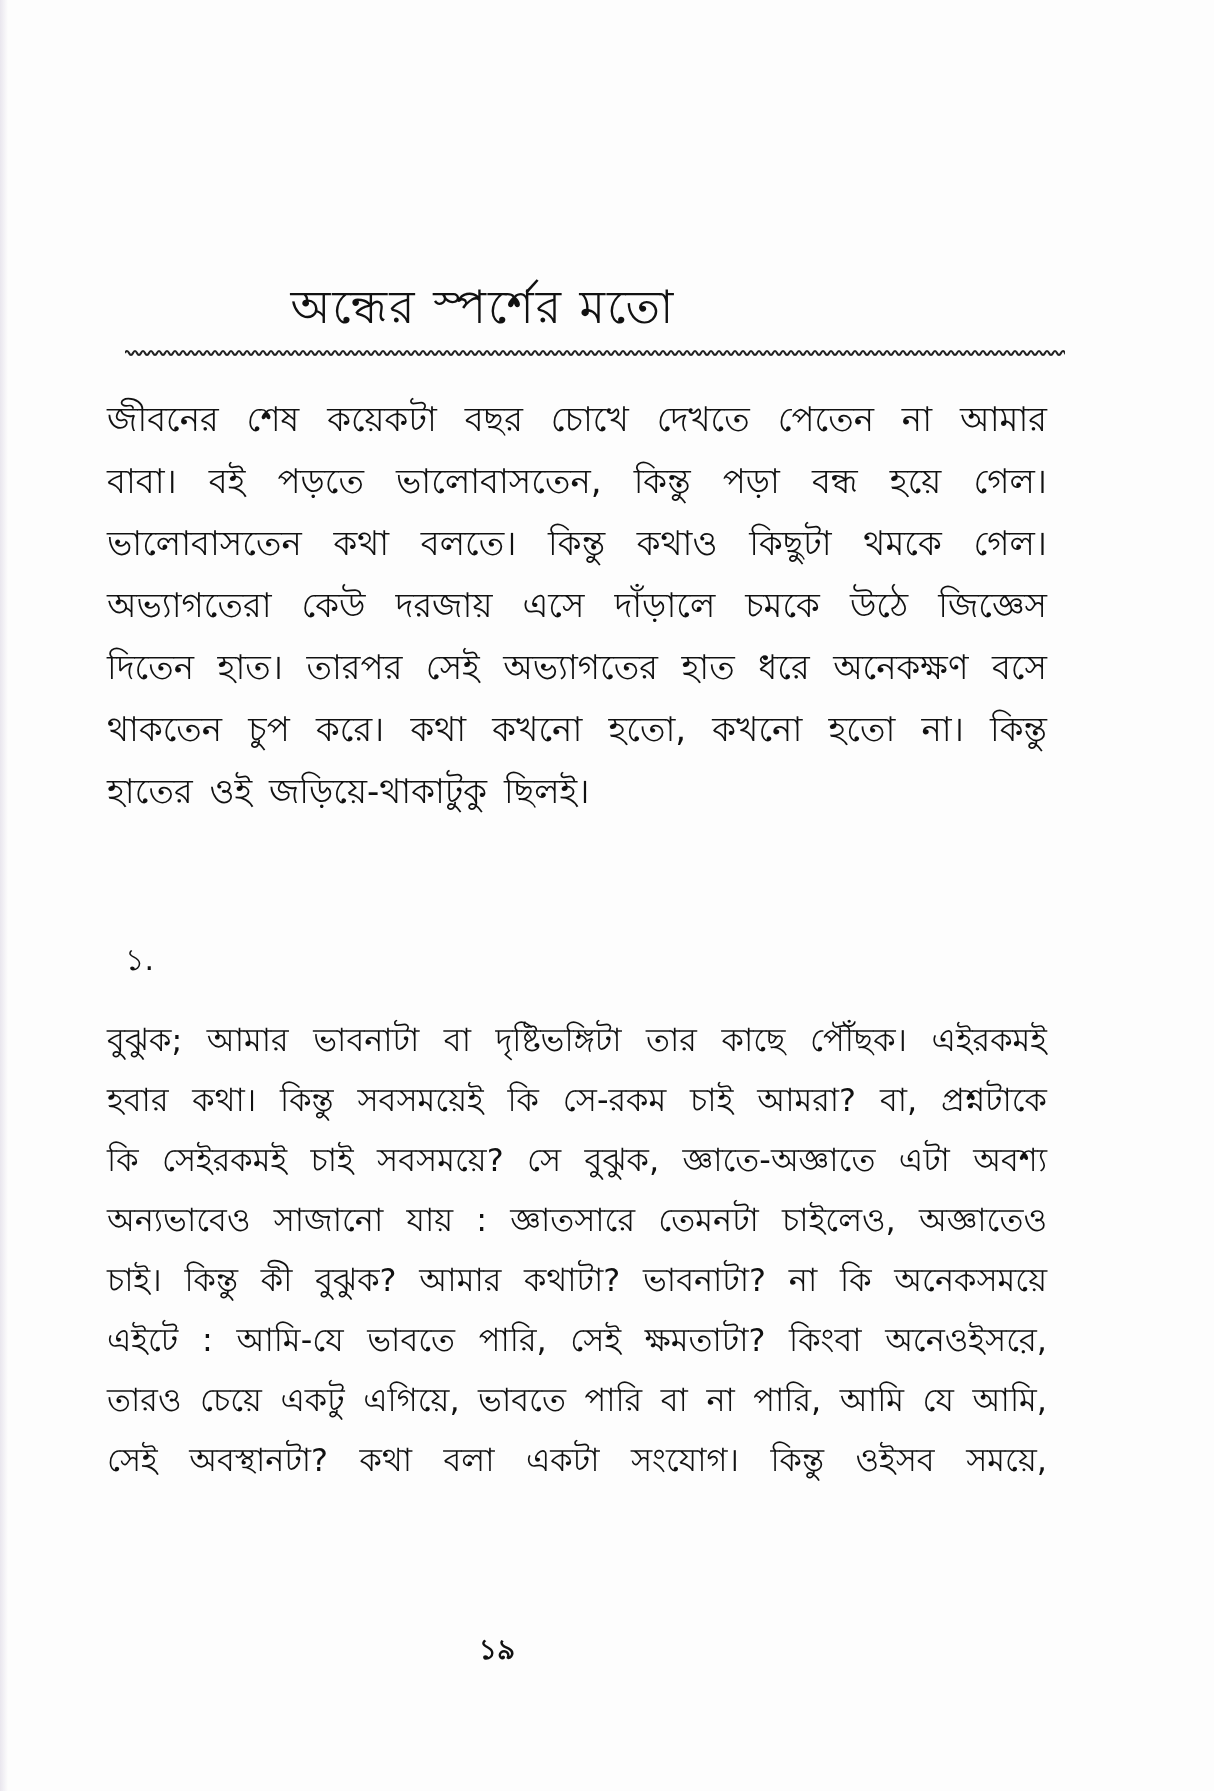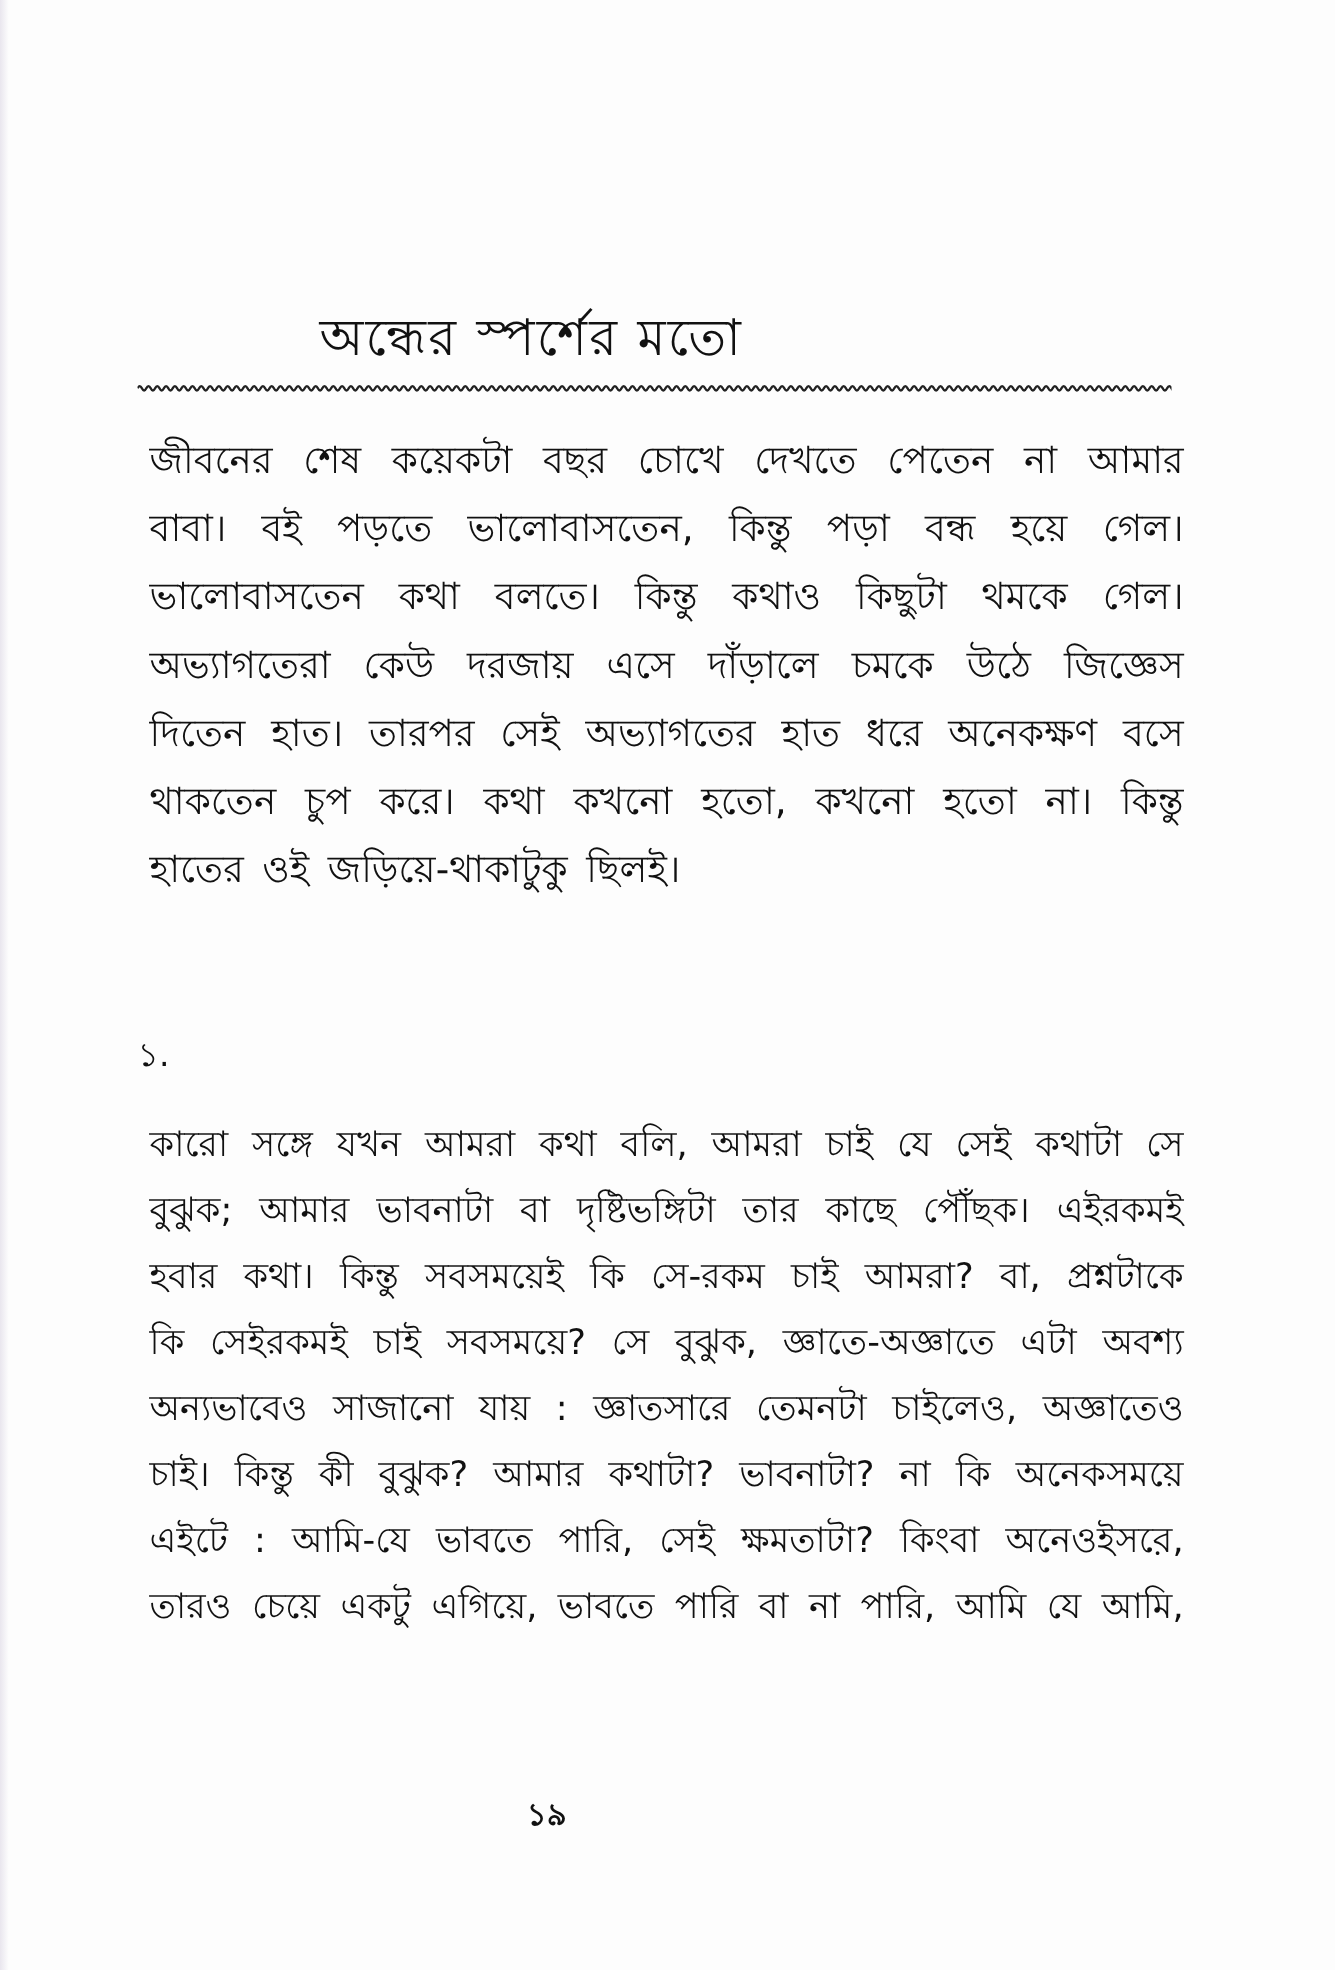--- a/index.html
+++ b/index.html
@@ -34,21 +34,21 @@
     }
     .rule {
       position: absolute;
       left: 125px;
       top: 348px;
       width: 940px;
       height: 10px;
     }
     .para {
       position: absolute;
-      left: 136px;
+      left: 107px;
       width: 940px;
       margin: 0;
     }
     .para .line {
       display: block;
       height: 62px;
       line-height: 62px;
       white-space: nowrap;
       text-align: justify;
       text-align-last: justify;
@@ -104,23 +104,23 @@
   <span class="line">ভালোবাসতেন কথা বলতে। কিন্তু কথাও কিছুটা থমকে গেল।</span>
   <span class="line">অভ্যাগতেরা কেউ দরজায় এসে দাঁড়ালে চমকে উঠে জিজ্ঞেস</span>
   <span class="line">দিতেন হাত। তারপর সেই অভ্যাগতের হাত ধরে অনেকক্ষণ বসে</span>
   <span class="line">থাকতেন চুপ করে। কথা কখনো হতো, কখনো হতো না। কিন্তু</span>
   <span class="line last">হাতের ওই জড়িয়ে-থাকাটুকু ছিলই।</span>
 </div>
 
 <div class="section-number">১.</div>
 
 <div class="para para2">
-  <span class="line">কারো সঙ্গে যখন আমরা কথা বলি, আমরা চাই যে সেই কথাটা সে</span>
   <span class="line">বুঝুক; আমার ভাবনাটা বা দৃষ্টিভঙ্গিটা তার কাছে পৌঁছক। এইরকমই</span>
   <span class="line">হবার কথা। কিন্তু সবসময়েই কি সে-রকম চাই আমরা? বা, প্রশ্নটাকে</span>
   <span class="line">কি সেইরকমই চাই সবসময়ে? সে বুঝুক, জ্ঞাতে-অজ্ঞাতে এটা অবশ্য</span>
   <span class="line">অন্যভাবেও সাজানো যায় : জ্ঞাতসারে তেমনটা চাইলেও, অজ্ঞাতেও</span>
   <span class="line">চাই। কিন্তু কী বুঝুক? আমার কথাটা? ভাবনাটা? না কি অনেকসময়ে</span>
   <span class="line">এইটে : আমি-যে ভাবতে পারি, সেই ক্ষমতাটা? কিংবা অনেওইসব়ে,</span>
   <span class="line">তারও চেয়ে একটু এগিয়ে, ভাবতে পারি বা না পারি, আমি যে আমি,</span>
+  <span class="line">সেই অবস্থানটা? কথা বলা একটা সংযোগ। কিন্তু ওইসব সময়ে,</span>
 </div>
 
 <div class="page-number">১৯</div>
 
 </body></html>

